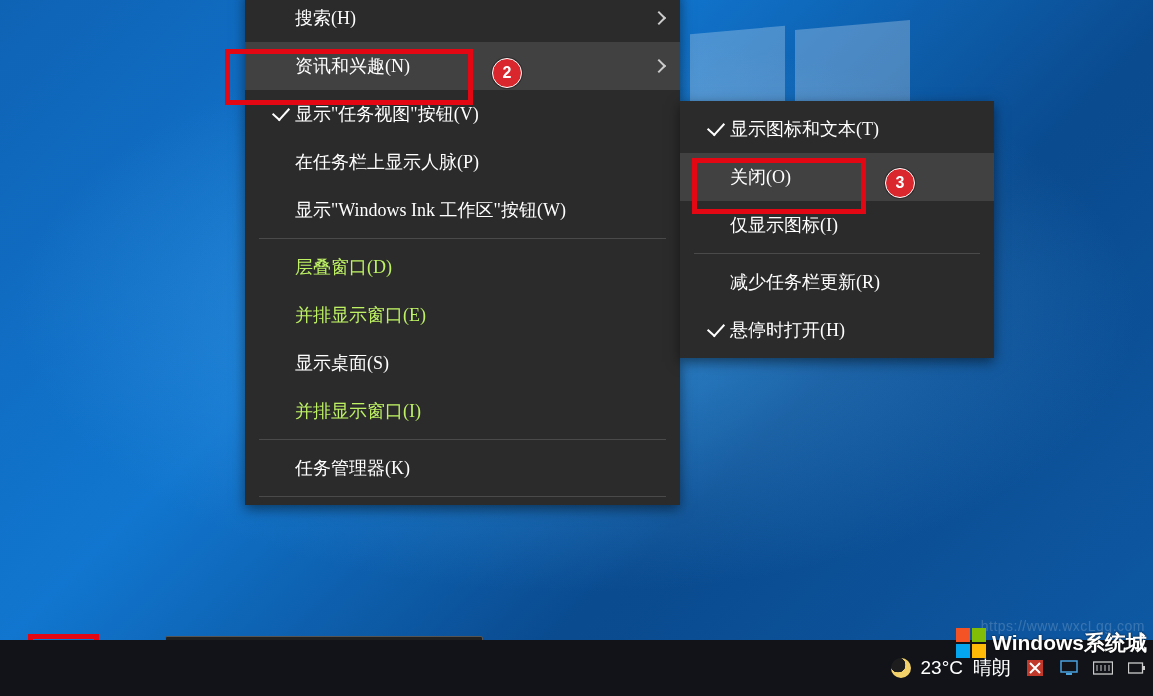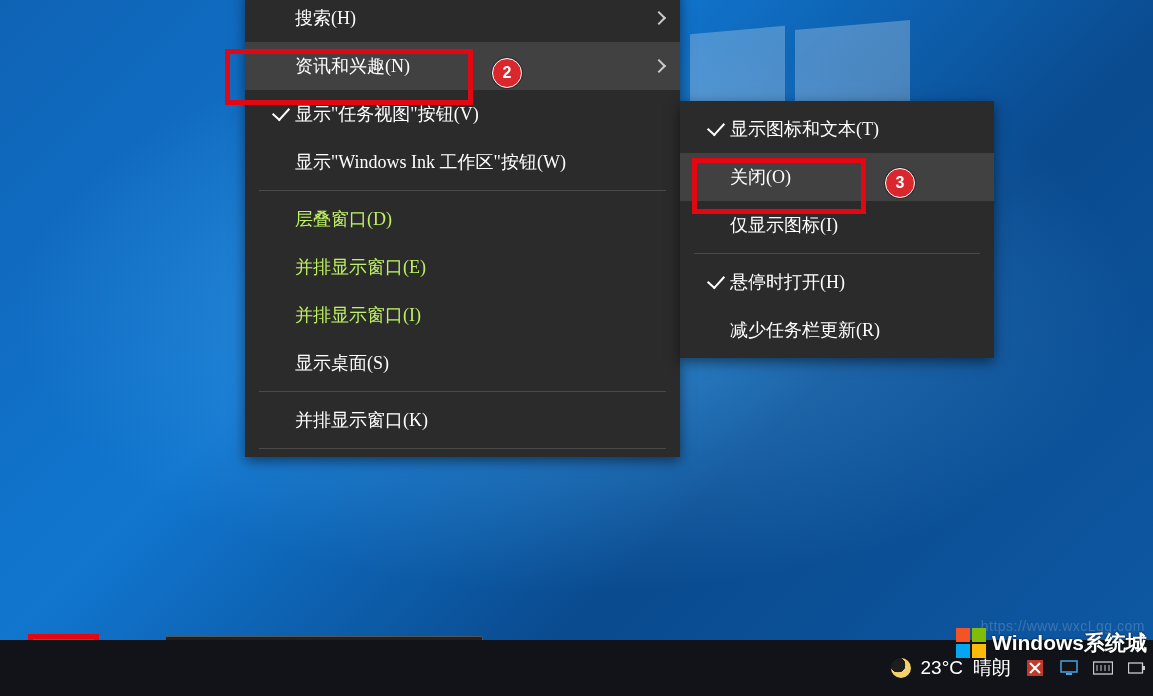--- a/index.html
+++ b/index.html
@@ -241,48 +241,53 @@
     </div>
     <div class="menu-item">
       <span class="check-col">
           <span class="checkmark"></span>
         </span>
       <span class="label-col">显示"任务视图"按钮(V)</span>
       <span class="arrow-col"></span>
     </div>
     <div class="menu-item">
       <span class="check-col"></span>
+      <span class="label-col">在任务栏上显示人脉(P)</span>
+      <span class="arrow-col"></span>
+    </div>
+    <div class="menu-item">
+      <span class="check-col"></span>
       <span class="label-col">显示"Windows Ink 工作区"按钮(W)</span>
       <span class="arrow-col"></span>
     </div>
     <div class="separator"></div>
     <div class="menu-item disabled">
       <span class="check-col"></span>
       <span class="label-col">层叠窗口(D)</span>
       <span class="arrow-col"></span>
     </div>
     <div class="menu-item disabled">
       <span class="check-col"></span>
       <span class="label-col">并排显示窗口(E)</span>
       <span class="arrow-col"></span>
     </div>
+    <div class="menu-item">
+      <span class="check-col"></span>
+      <span class="label-col">显示桌面(S)</span>
+      <span class="arrow-col"></span>
+    </div>
     <div class="menu-item disabled">
       <span class="check-col"></span>
       <span class="label-col">并排显示窗口(I)</span>
       <span class="arrow-col"></span>
     </div>
-    <div class="menu-item">
-      <span class="check-col"></span>
-      <span class="label-col">显示桌面(S)</span>
-      <span class="arrow-col"></span>
-    </div>
     <div class="separator"></div>
     <div class="menu-item">
       <span class="check-col"></span>
-      <span class="label-col">并排显示窗口(K)</span>
+      <span class="label-col">任务管理器(K)</span>
       <span class="arrow-col"></span>
     </div>
     <div class="separator"></div>
   </div>
 
   <div class="context-menu menu-sub">
     <div class="menu-item">
       <span class="check-col">
           <span class="checkmark"></span>
         </span>
@@ -291,28 +296,28 @@
     <div class="menu-item hover">
       <span class="check-col"></span>
       <span class="label-col">关闭(O)</span>
     </div>
     <div class="menu-item">
       <span class="check-col"></span>
       <span class="label-col">仅显示图标(I)</span>
     </div>
     <div class="separator"></div>
     <div class="menu-item">
+      <span class="check-col"></span>
+      <span class="label-col">减少任务栏更新(R)</span>
+    </div>
+    <div class="menu-item">
       <span class="check-col">
           <span class="checkmark"></span>
         </span>
       <span class="label-col">悬停时打开(H)</span>
-    </div>
-    <div class="menu-item">
-      <span class="check-col"></span>
-      <span class="label-col">减少任务栏更新(R)</span>
     </div>
   </div>
 
   <div class="anno-box" style="left:225px; top:49px; width:248px; height:56px;"></div>
   <div class="anno-badge" style="left:492px; top:58px;">2</div>
 
   <div class="anno-box" style="left:692px; top:158px; width:174px; height:56px;"></div>
   <div class="anno-badge" style="left:885px; top:168px;">3</div>
 
   <div class="anno-box" style="left:28px; top:634px; width:71px; height:55px;"></div>

